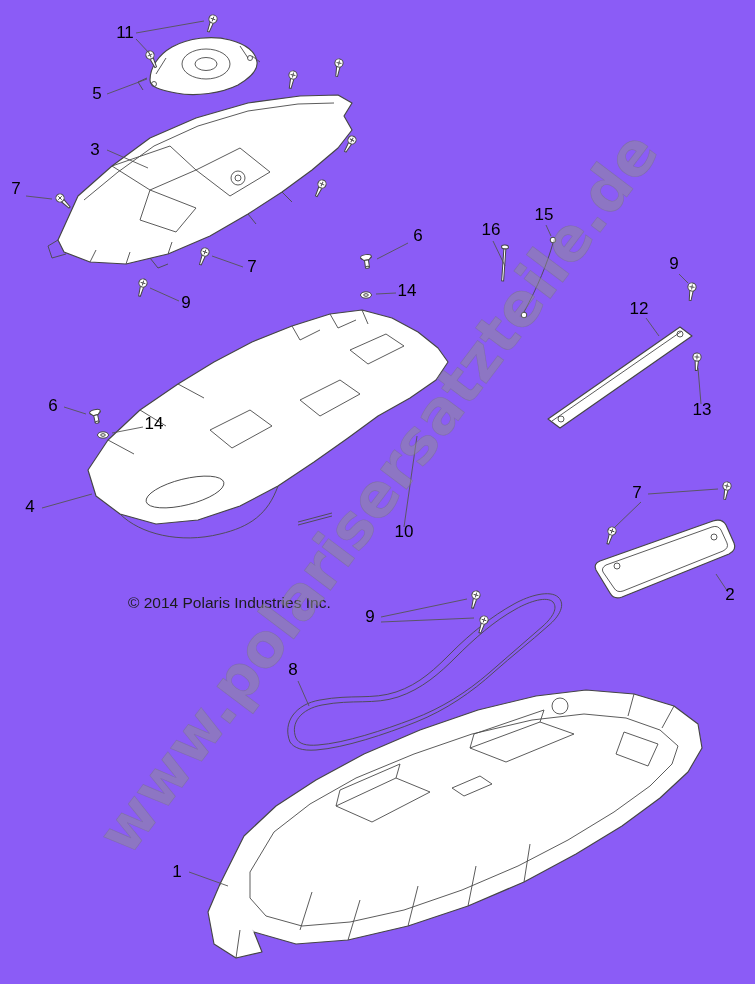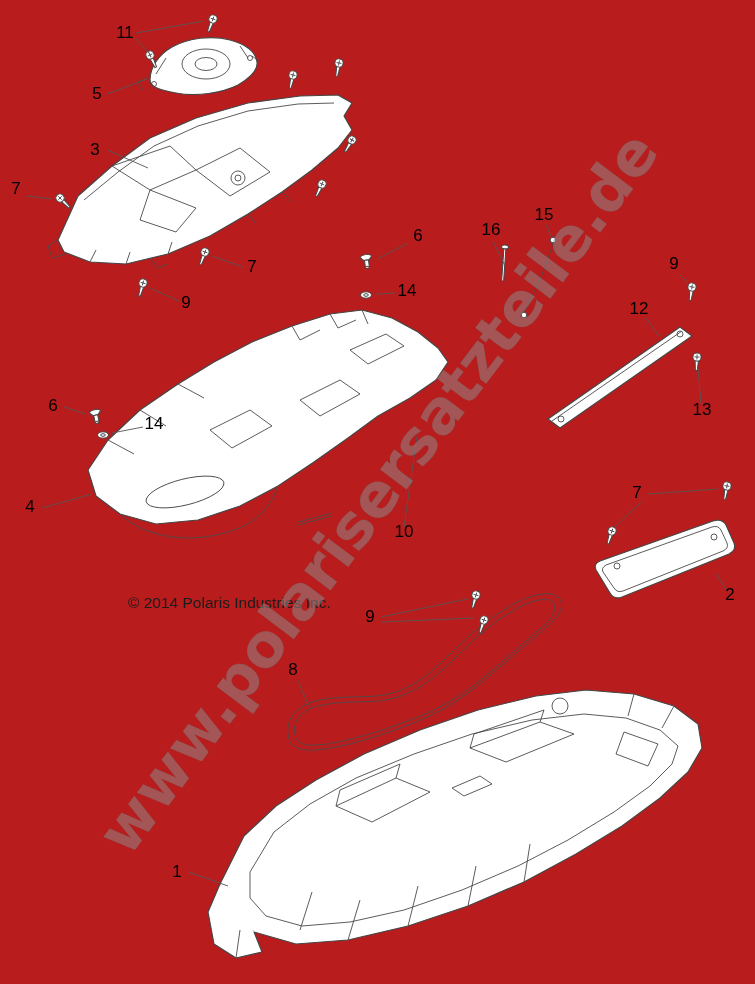--- a/index.html
+++ b/index.html
@@ -1,16 +1,16 @@
 <!DOCTYPE html>
 <html><head>
 <meta charset="utf-8">
 <style>
   html,body{margin:0;padding:0;background:#ffffff;}
-  #page{position:relative;width:755px;height:984px;background:#b91c1c;overflow:hidden;
+  #page{position:relative;width:755px;height:984px;background:#8b5cf6;overflow:hidden;
         font-family:"Liberation Sans",sans-serif;}
   svg{display:block;}
   .part{fill:#ffffff;stroke:#454545;stroke-width:1.15;stroke-linejoin:round;}
   .detail{fill:none;stroke:#4a4a4a;stroke-width:0.9;stroke-linejoin:round;}
   .leader{stroke:#555555;stroke-width:0.9;fill:none;}
   .callout{font-family:"Liberation Sans",sans-serif;font-size:17px;fill:#000000;}
   .copyright{font-family:"Liberation Sans",sans-serif;font-size:15.5px;fill:#1c1c1c;}
   .watermark{font-family:"DejaVu Sans",sans-serif;font-weight:bold;font-size:60px;
              fill-opacity:0.5;stroke:#707070;stroke-width:0.6;stroke-opacity:0.4;
              pointer-events:none;}

